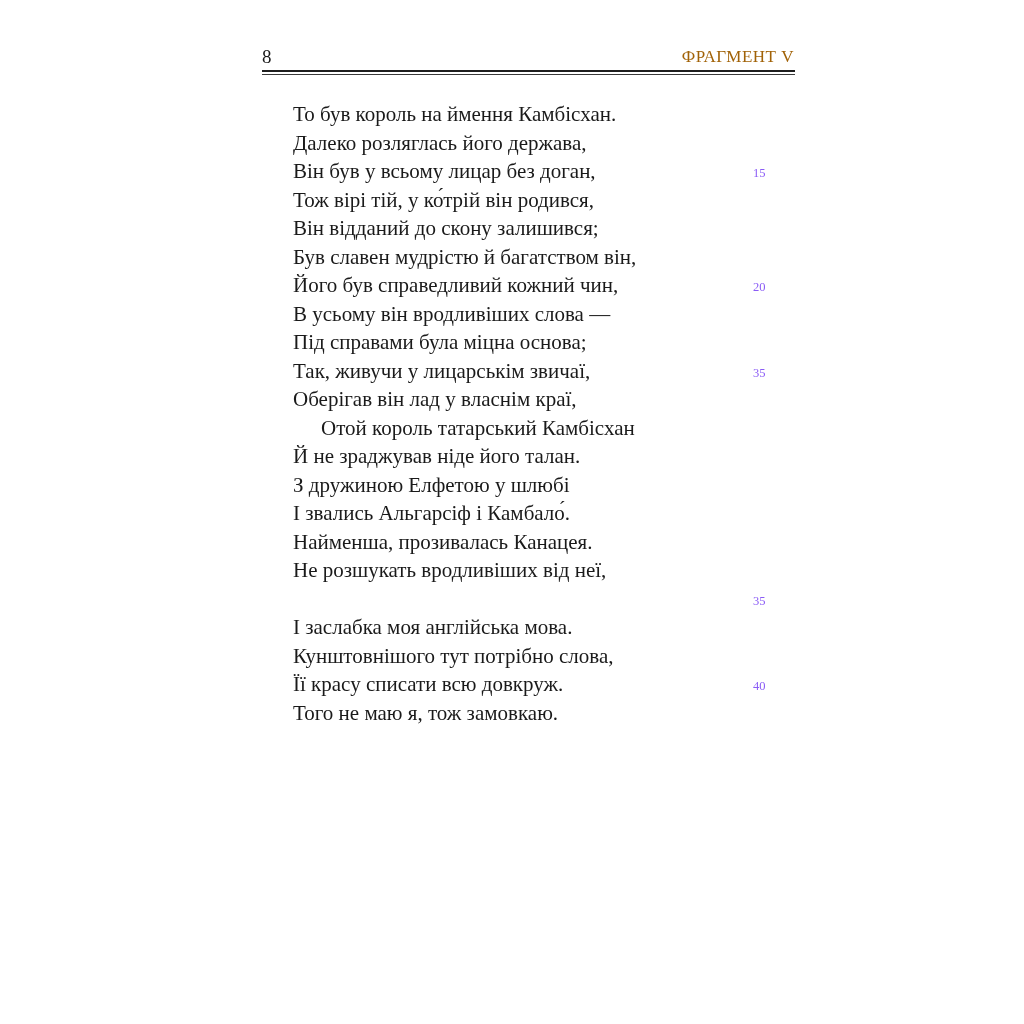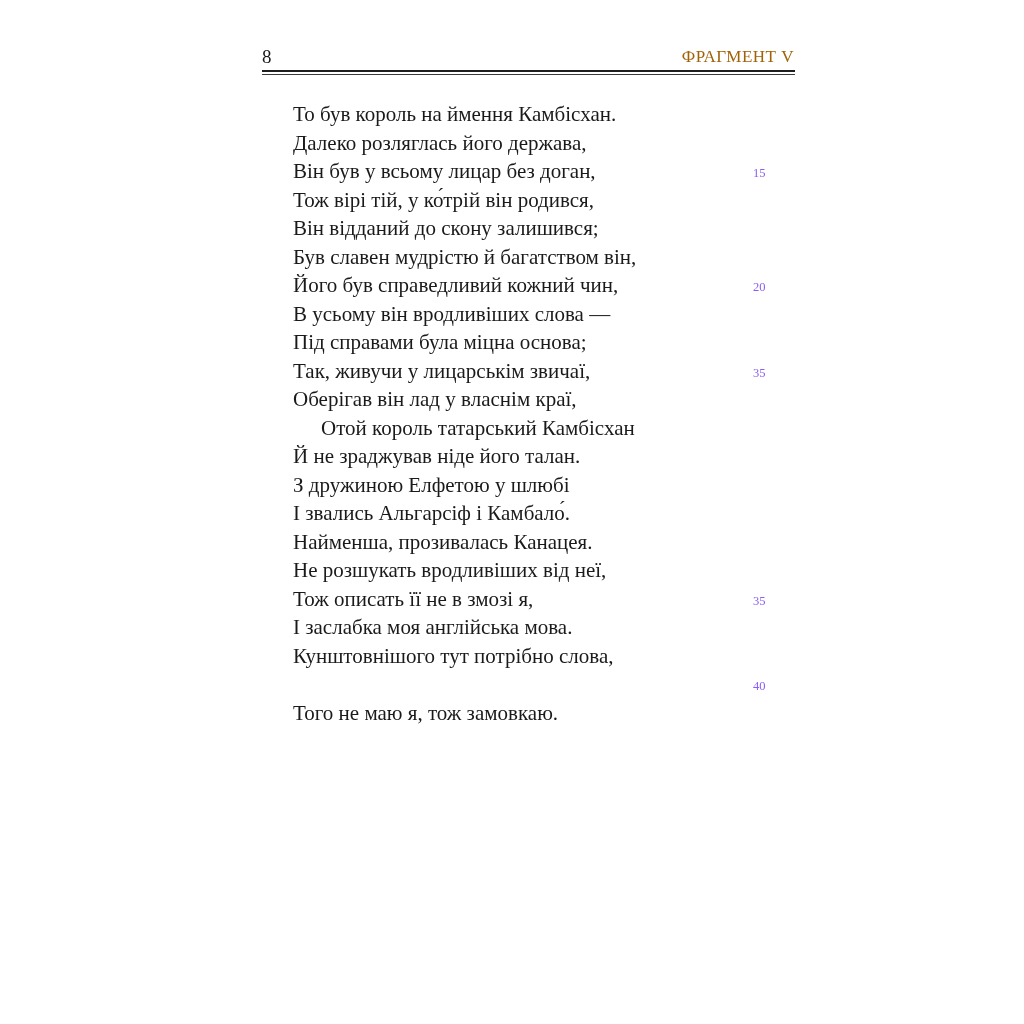--- a/index.html
+++ b/index.html
@@ -120,19 +120,19 @@
       <div class="line"><span class="text">В усьому він вродливіших слова —</span></div>
       <div class="line"><span class="text">Під справами була міцна основа;</span></div>
       <div class="line"><span class="text">Так, живучи у лицарськім звичаї,</span><span class="line-number">35</span></div>
       <div class="line"><span class="text">Оберігав він лад у власнім краї,</span></div>
       <div class="line indent"><span class="text">Отой король татарський Камбісхан</span></div>
       <div class="line"><span class="text">Й не зраджував ніде його талан.</span></div>
       <div class="line"><span class="text">З дружиною Елфетою у шлюбі</span></div>
       <div class="line"><span class="text">І звались Альгарсіф і Камбало́.</span></div>
       <div class="line"><span class="text">Найменша, прозивалась Канацея.</span></div>
       <div class="line"><span class="text">Не розшукать вродливіших від неї,</span></div>
-      <div class="line"><span class="text">Тож описать її не в змозі я,</span><span class="line-number">35</span></div>
+      <div class="line"><span class="line-number">35</span></div>
       <div class="line"><span class="text">І заслабка моя англійська мова.</span></div>
       <div class="line"><span class="text">Кунштовнішого тут потрібно слова,</span></div>
-      <div class="line"><span class="line-number">40</span></div>
+      <div class="line"><span class="text">Її красу списати всю довкруж.</span><span class="line-number">40</span></div>
       <div class="line"><span class="text">Того не маю я, тож замовкаю.</span></div>
     </div>
 </div>
 
 </body></html>

